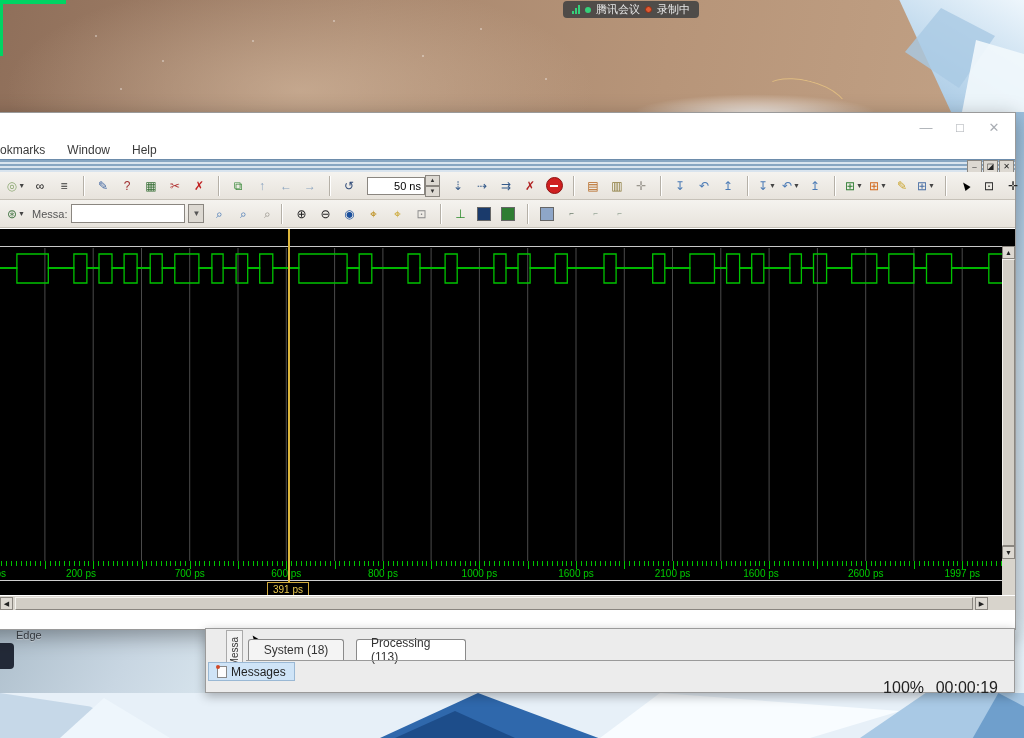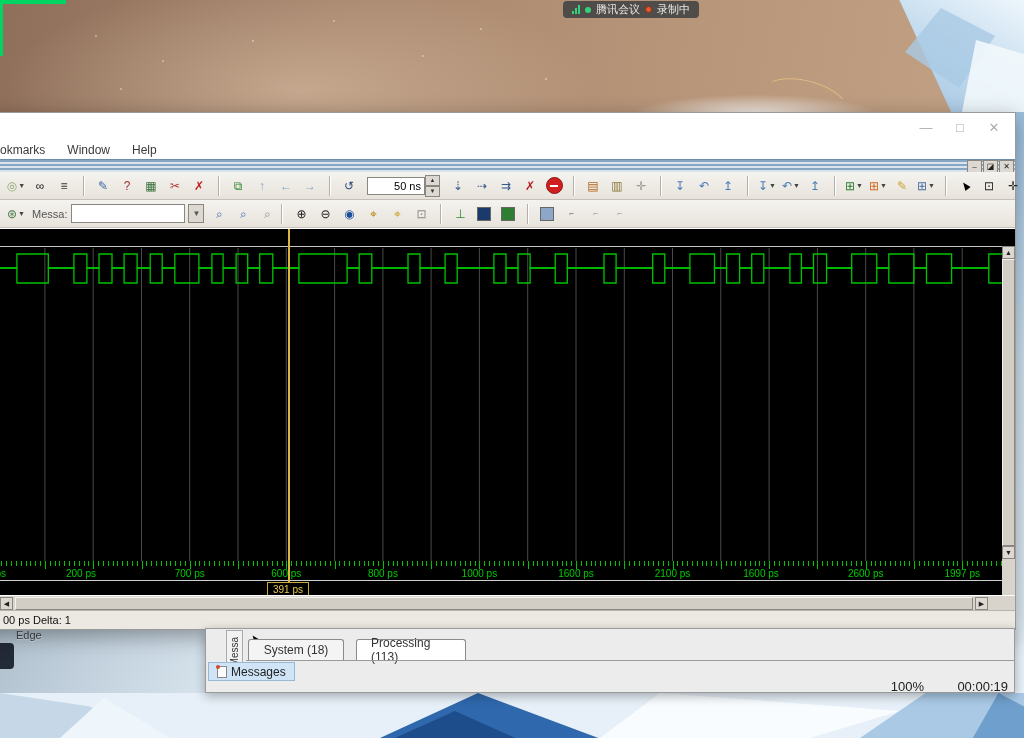--- a/index.html
+++ b/index.html
@@ -106,21 +106,21 @@
   #pane-grip{left:43px;top:3px;font-size:9px;color:#111;}
   .tab{position:absolute;top:10px;height:21px;background:#fff;border:1px solid #8a8a8a;
     border-bottom:none;border-radius:3px 3px 0 0;display:flex;align-items:center;justify-content:center;
     font-size:12px;color:#333;padding:0 14px;box-sizing:border-box;}
   #tabline{left:40px;top:31px;width:768px;height:1px;background:#9a9a9a;}
   #messages-tab{left:2px;top:33px;height:17px;background:#cfe4f7;border:1px solid #9ab8d4;
     display:flex;align-items:center;gap:4px;font-size:12px;color:#222;padding:0 8px;}
   .page-ico{width:8px;height:10px;background:#fdfdfd;border:1px solid #888;position:relative;}
   .page-ico i{position:absolute;left:-2px;top:-2px;width:4px;height:4px;background:#d04a2a;
     border-radius:50%;display:block;}
-  #win2-status{left:0;top:50px;width:808px;height:13px;font-size:13px;color:#222;}
+  #win2-status{left:0;top:50px;width:808px;height:13px;font-size:16px;color:#222;}
   
   #edge-label{left:16px;top:629px;font-size:11px;color:#3f454d;text-shadow:0 1px 1px rgba(255,255,255,.6);}
   #bl-icon{left:-8px;top:643px;width:22px;height:26px;background:#232a38;border-radius:4px;}
 </style>
 </head>
 <body>
 
 <div id="desktop-top" class="abs">
   <div class="abs crystal" style="left:872px;top:0;width:152px;height:112px;
        background:linear-gradient(210deg,#eef6fc,#bcd7ec 55%,#9cc0de);
@@ -693,23 +693,20 @@
   </div>
 
   <div id="wave-cursor" class="abs" style="left: 288px;"></div>
 
   <div id="hscroll" class="abs">
     <div class="sbtn abs" style="left:0;top:1px;">◀</div>
     <div id="hthumb" class="abs"></div>
     <div class="sbtn abs" style="left:975px;top:1px;">▶</div>
   </div>
 
-  <div id="statusbar1" class="abs">
-    <span>00 ps  Delta: 1</span>
-  </div>
 
 </div>
 </div>
 
 <div id="win2" class="abs">
   <div id="vtab" class="abs">
     <span>Messa</span>
   </div>
   <div id="pane-grip" class="abs">
     <span class="cursor-glyph">▲</span>
@@ -722,15 +719,15 @@
   </div>
   <div id="tabline" class="abs"></div>
   <div id="messages-tab" class="abs">
     <span class="page-ico">
         <i></i>
       </span>
     <span>Messages</span>
   </div>
   <div id="win2-status" class="abs">
     <span class="abs" style="right:90px;">100%</span>
-    <span class="abs" style="right:6px;">00:00:19</span>
+    <span class="abs" style="right:16px;">00:00:19</span>
   </div>
 </div>
 
 </body></html>

